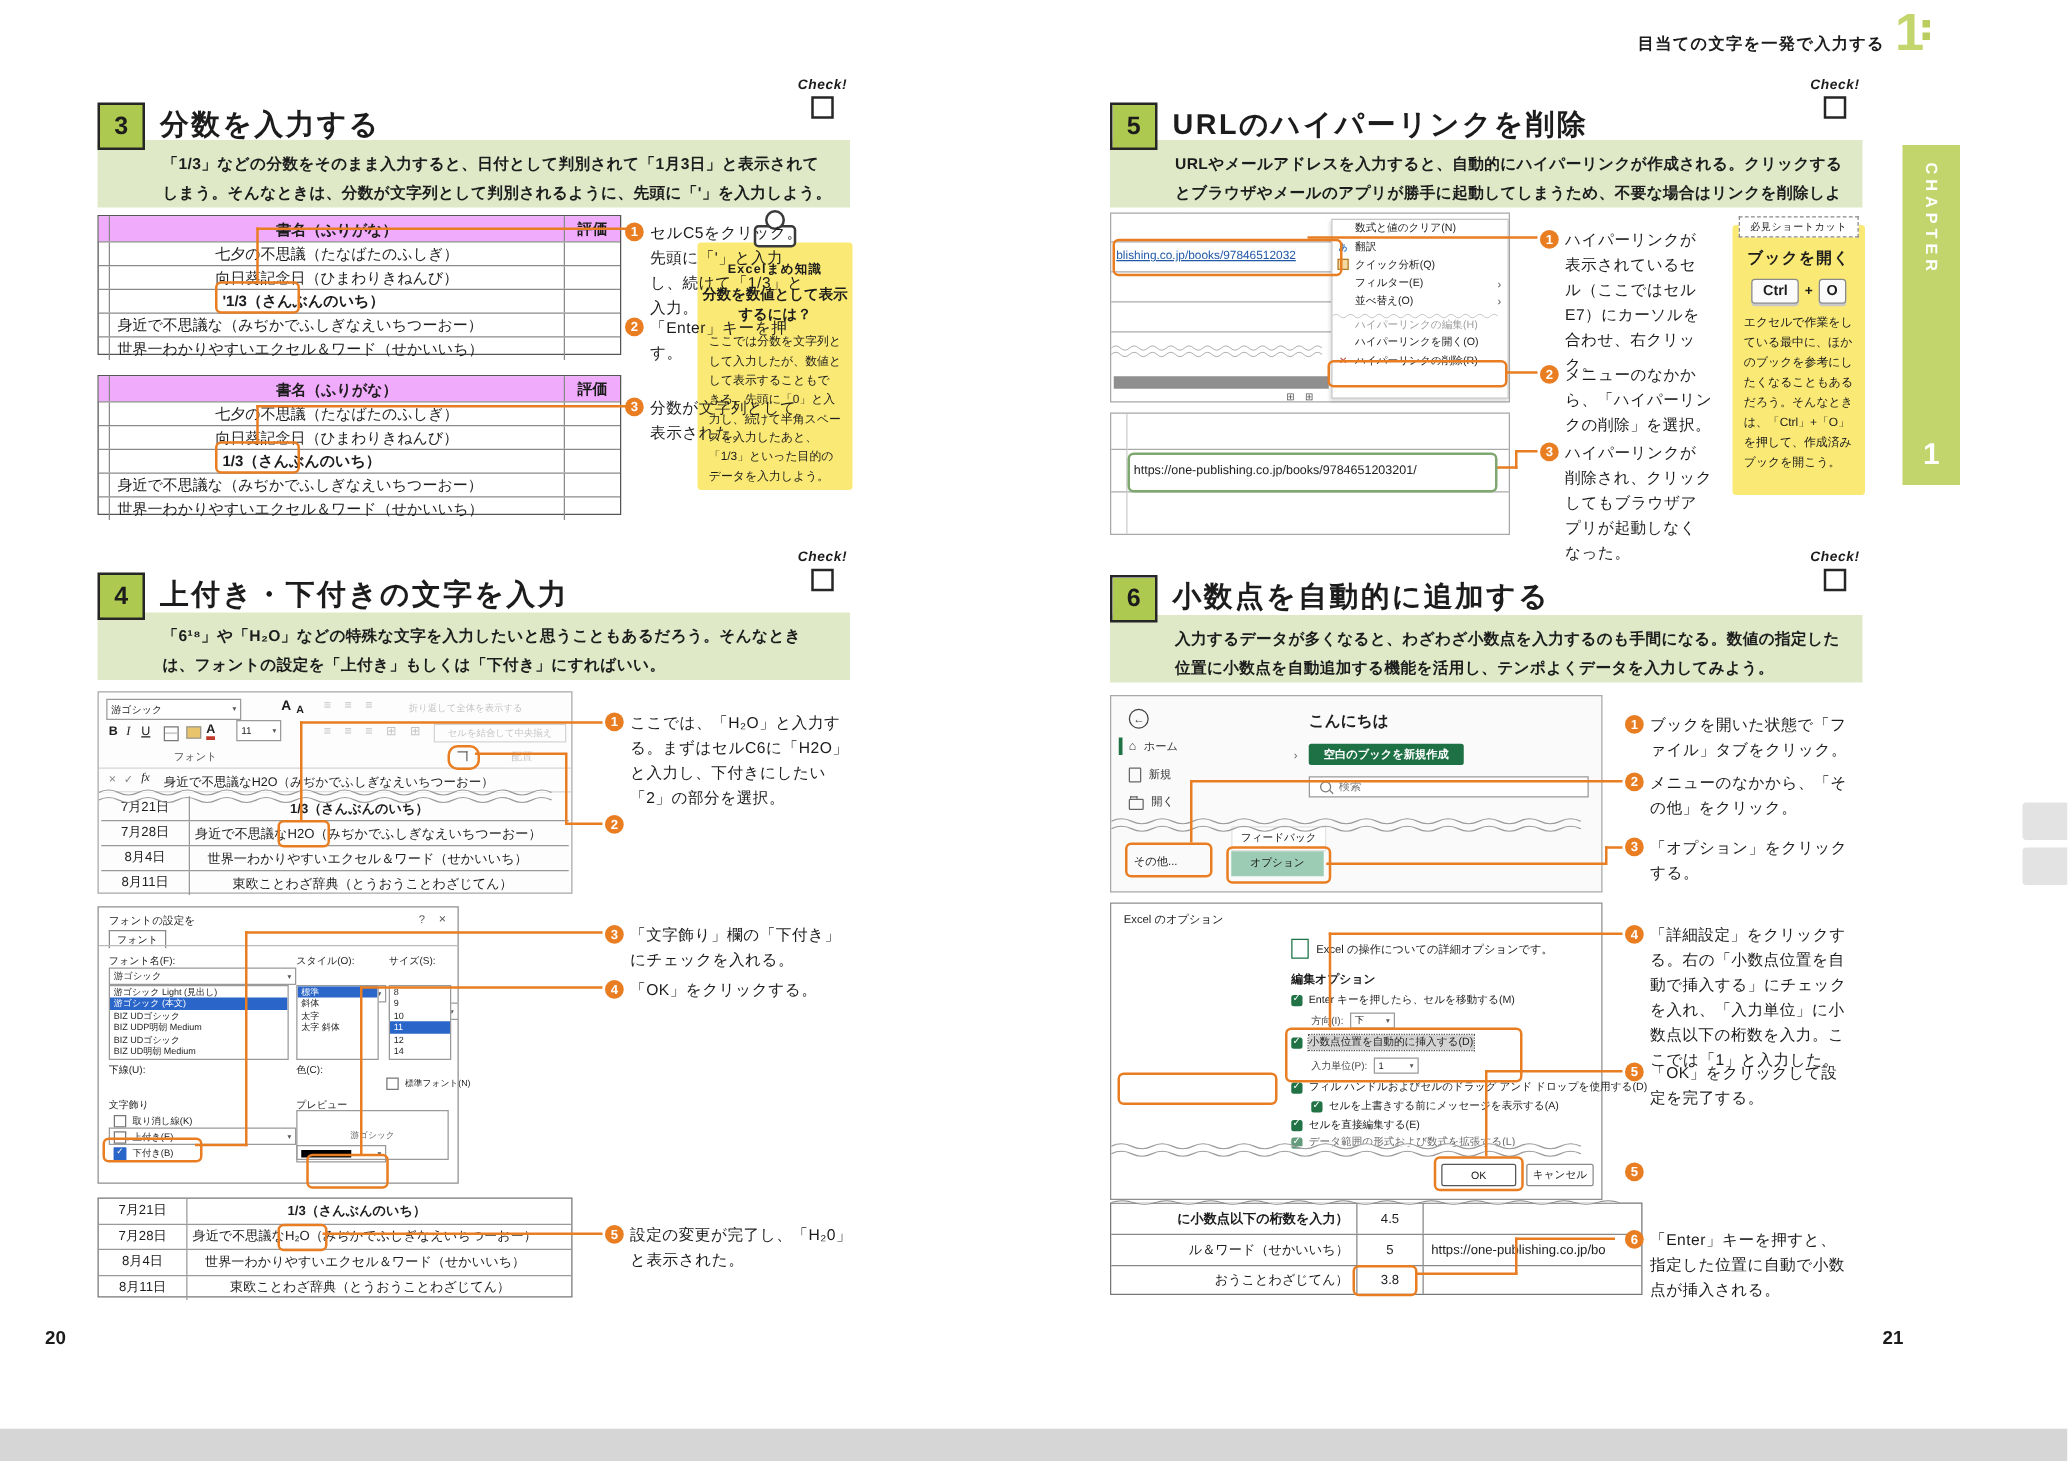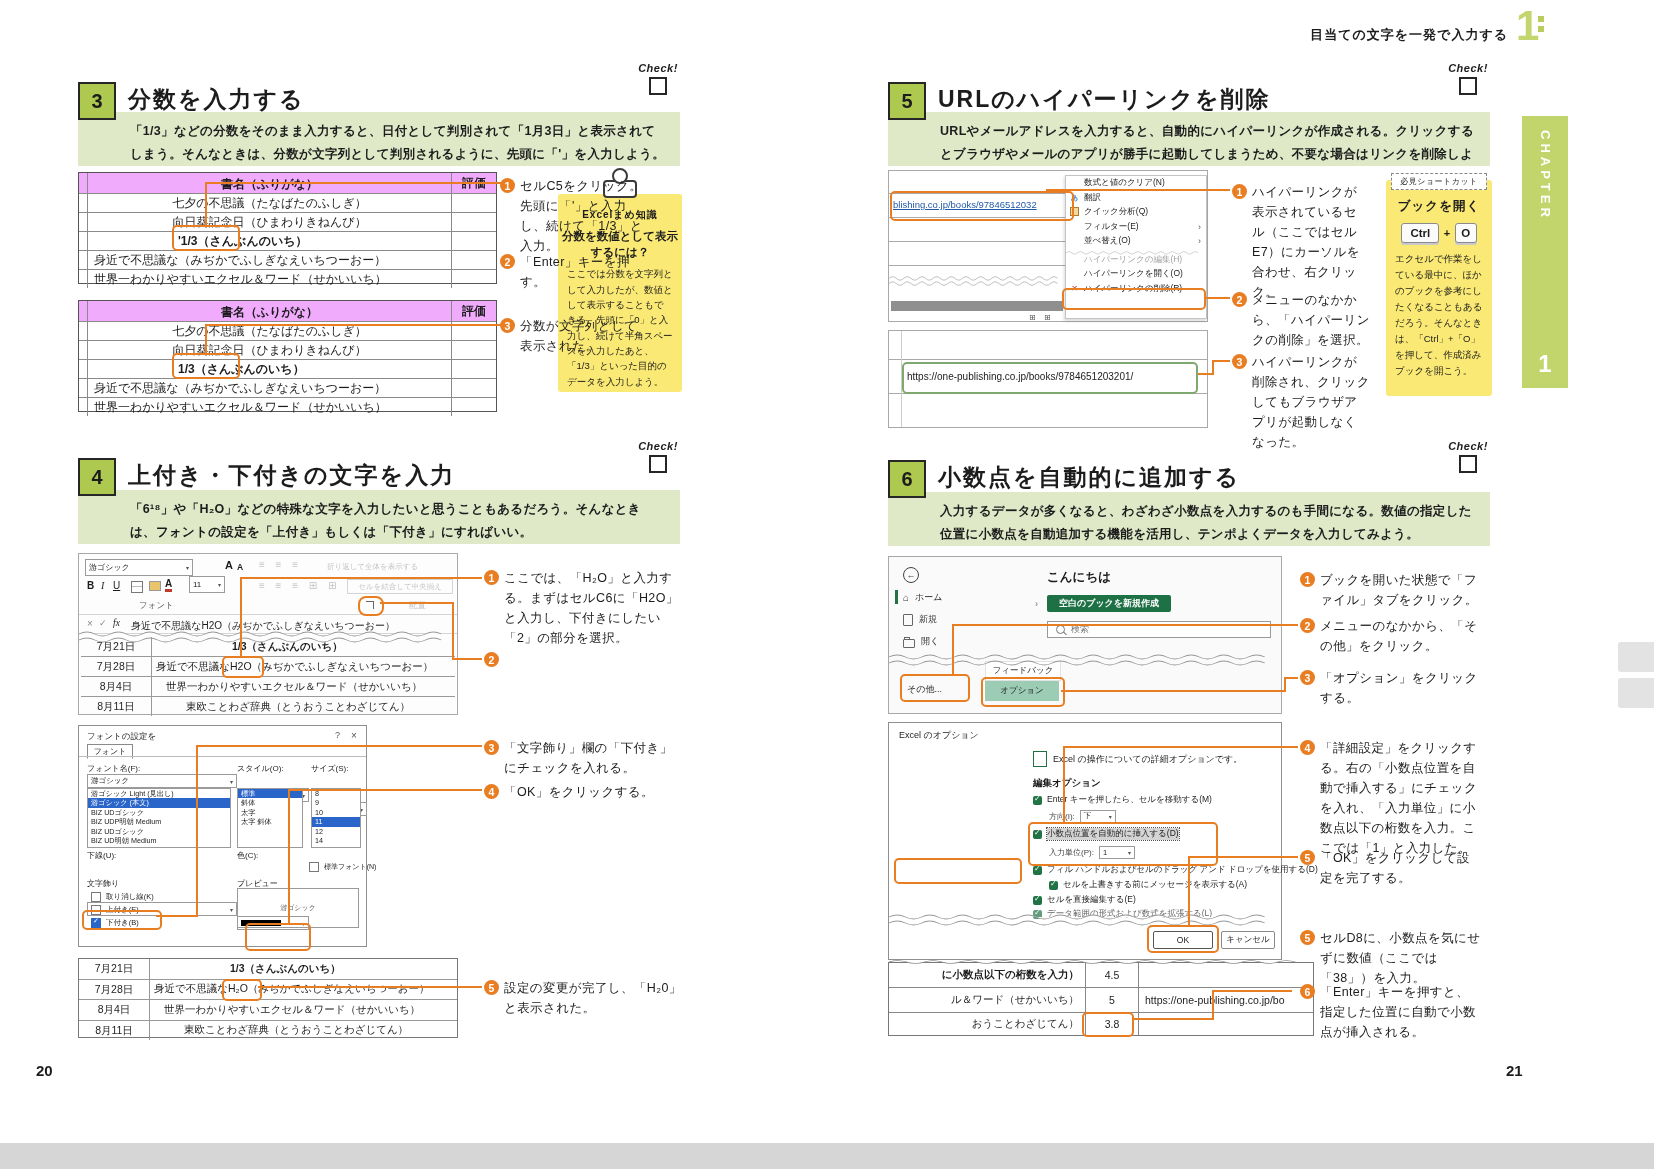--- a/index.html
+++ b/index.html
@@ -600,18 +600,17 @@
 <div class="step abs" style="left:1300px;top:738px;width:182px">
     <span class="sn">4</span>
     <span class="st">「詳細設定」をクリックする。右の「小数点位置を自動で挿入する」にチェックを入れ、「入力単位」に小数点以下の桁数を入力。ここでは「1」と入力した。</span>
   </div>
 <div class="step abs" style="left:1300px;top:848px;width:182px">
     <span class="sn">5</span>
     <span class="st">「OK」をクリックして設定を完了する。</span>
   </div>
 <div class="step abs" style="left:1300px;top:928px;width:182px">
     <span class="sn">5</span>
-    <span class="st">セルD8に、小数点を気にせずに数値（ここでは「38」）を入力。</span>
   </div>
 <div class="step abs" style="left:1300px;top:982px;width:182px">
     <span class="sn">6</span>
     <span class="st">「Enter」キーを押すと、指定した位置に自動で小数点が挿入される。</span>
   </div>
 
 </body></html>

